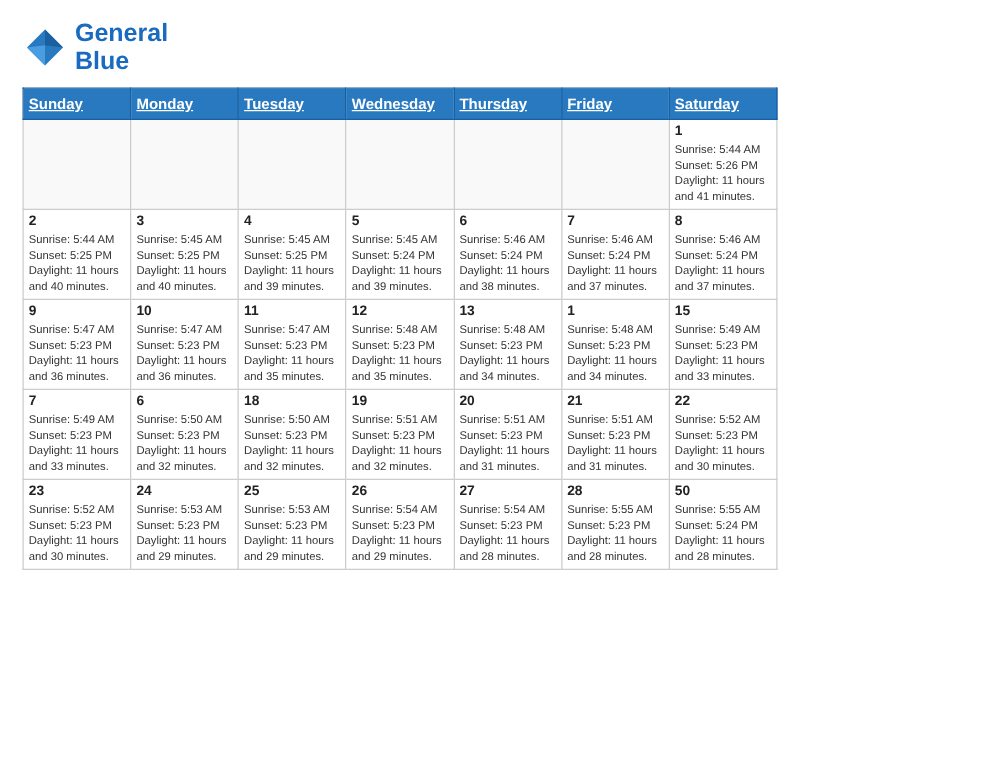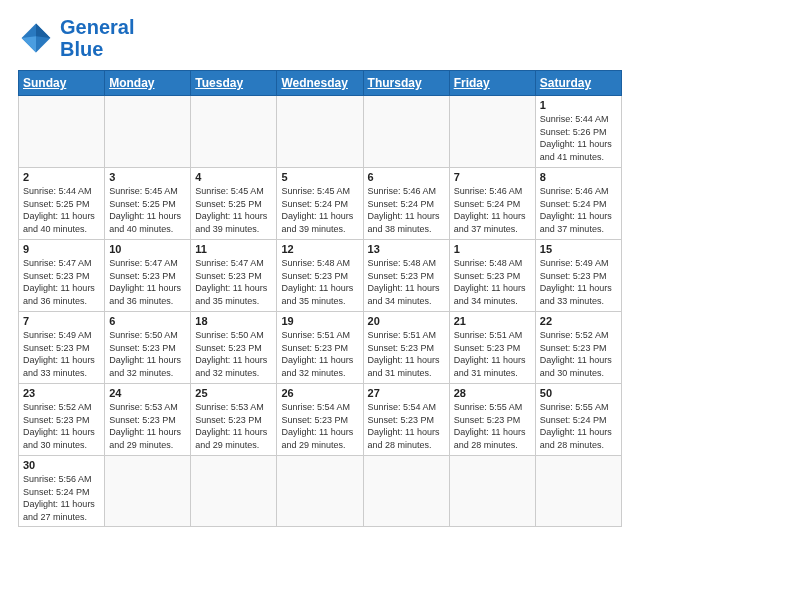--- a/index.html
+++ b/index.html
@@ -254,27 +254,15 @@
           </td>
           <td>
             <span class="day-number">28</span>
             <div class="day-info">Sunrise: 5:55 AM<br>Sunset: 5:23 PM<br>Daylight: 11 hours<br>and 28 minutes.</div>
           </td>
           <td>
             <span class="day-number">50</span>
             <div class="day-info">Sunrise: 5:55 AM<br>Sunset: 5:24 PM<br>Daylight: 11 hours<br>and 28 minutes.</div>
           </td>
         </tr>
-        <tr class="last-row">
-          <td>
-            <span class="day-number">30</span>
-            <div class="day-info">Sunrise: 5:56 AM<br>Sunset: 5:24 PM<br>Daylight: 11 hours<br>and 27 minutes.</div>
-          </td>
-          <td class="empty-cell"></td>
-          <td class="empty-cell"></td>
-          <td class="empty-cell"></td>
-          <td class="empty-cell"></td>
-          <td class="empty-cell"></td>
-          <td class="empty-cell"></td>
-        </tr>
       </tbody>
   </table>
 </div>
 
 </body></html>

